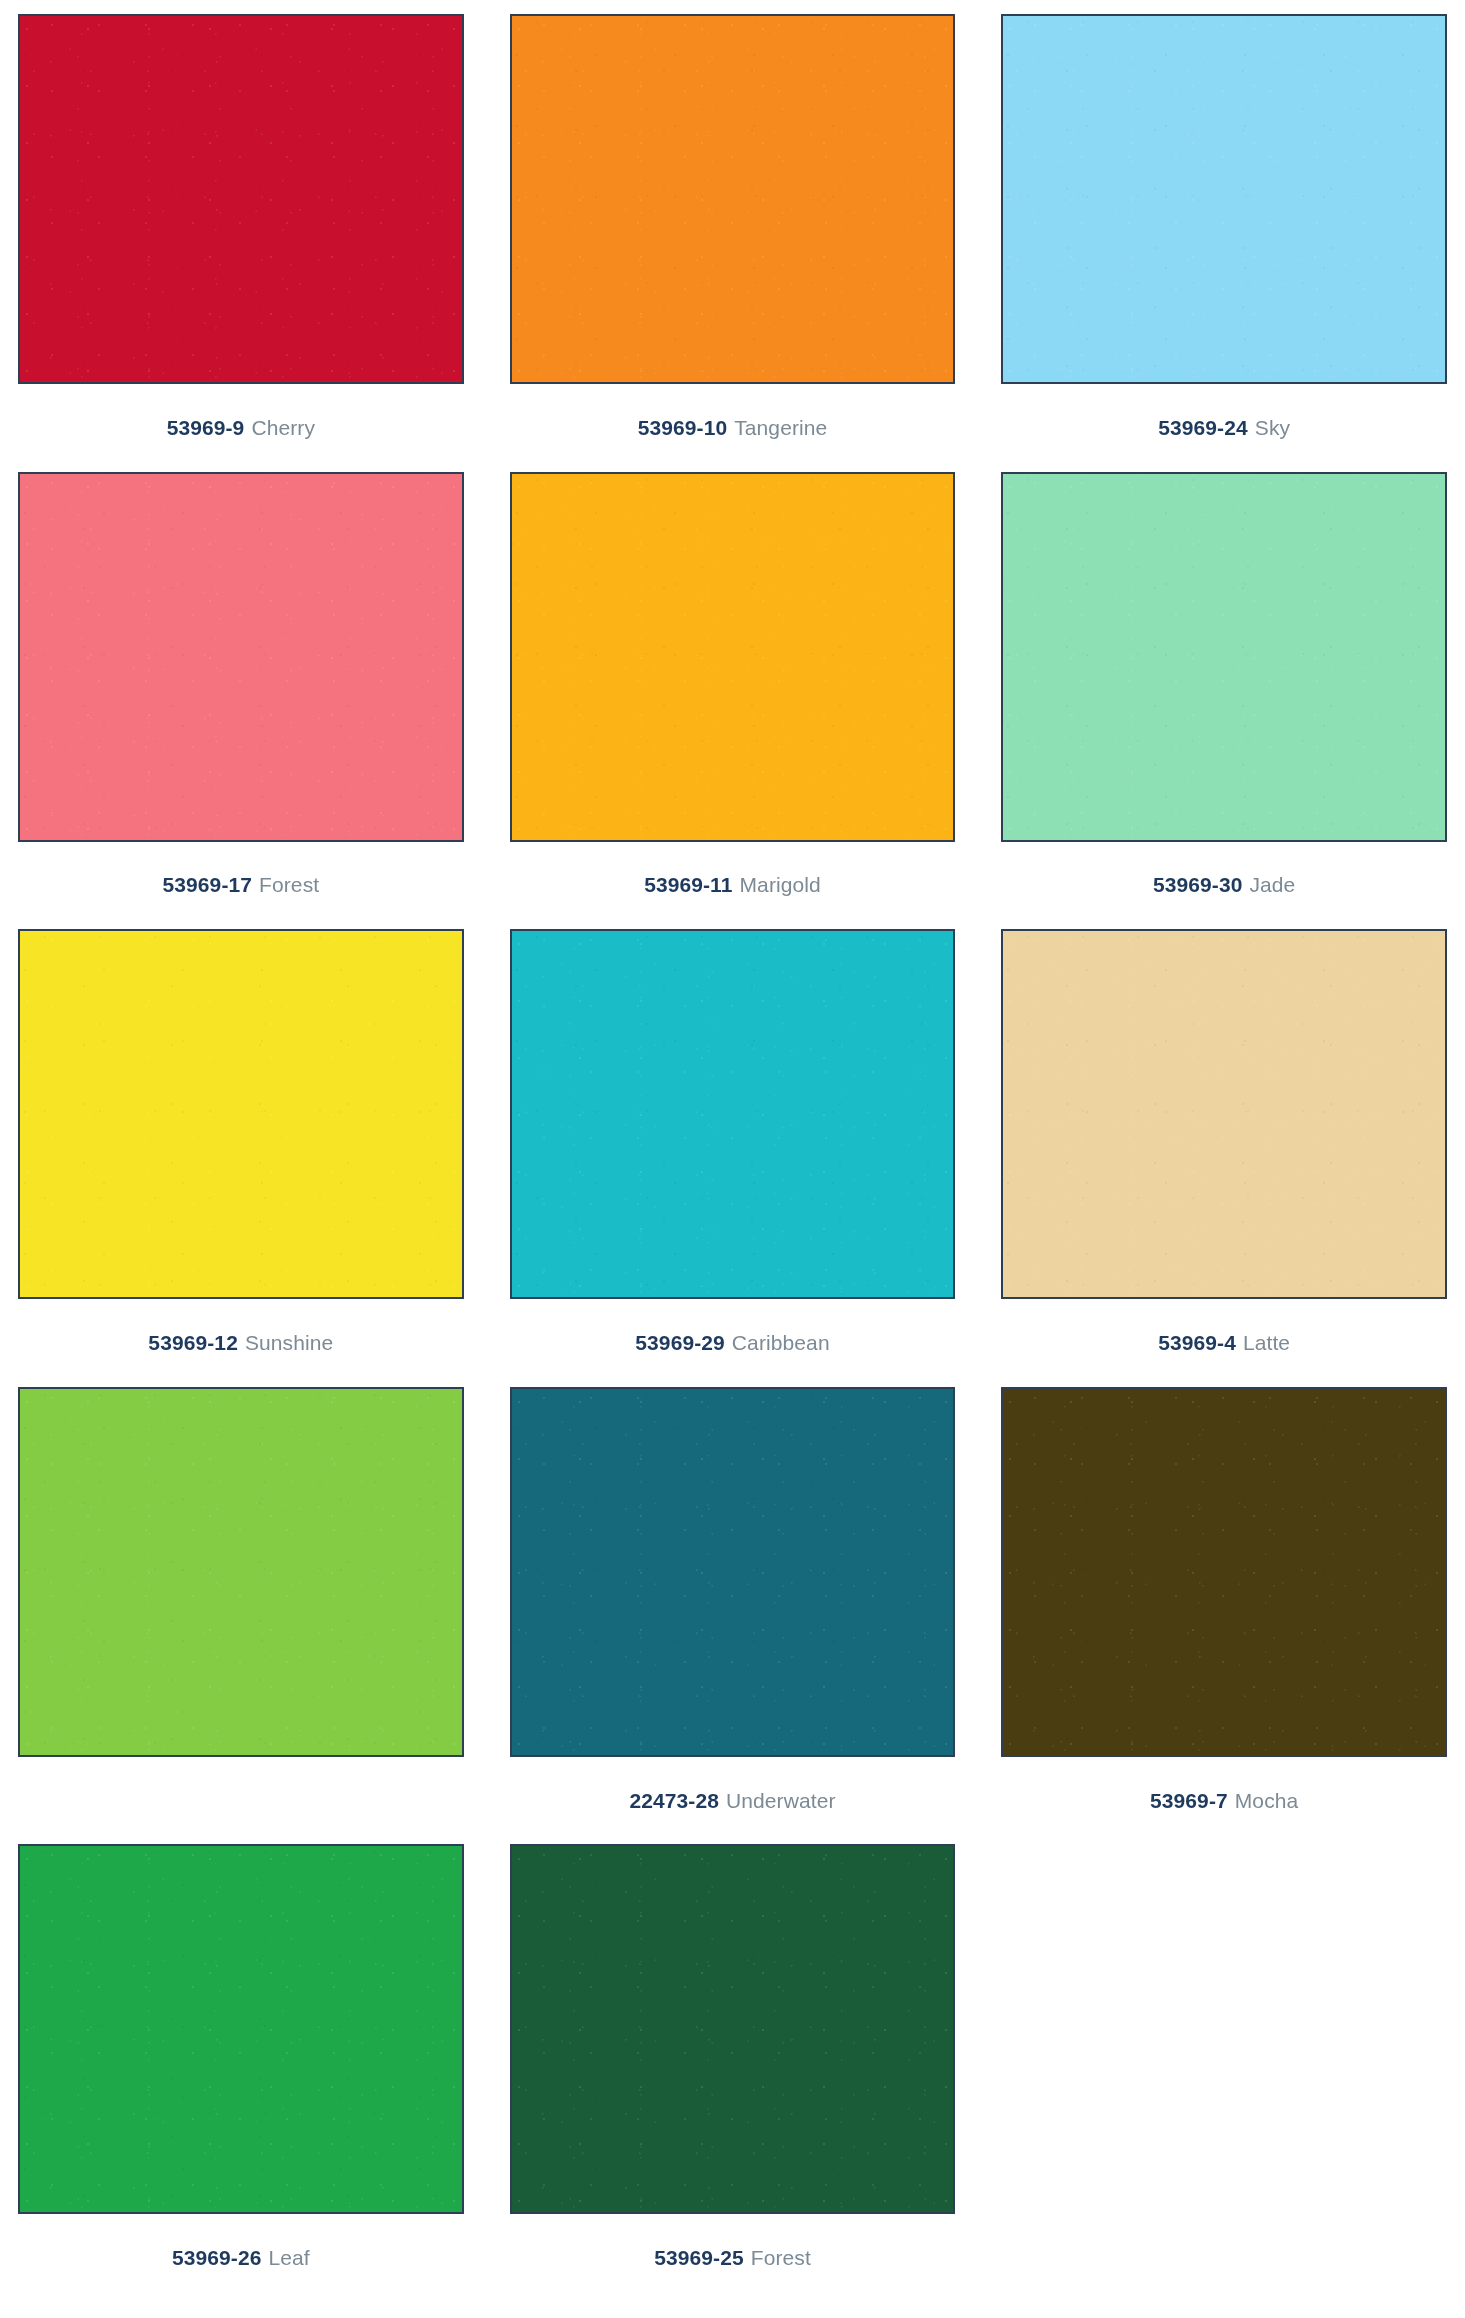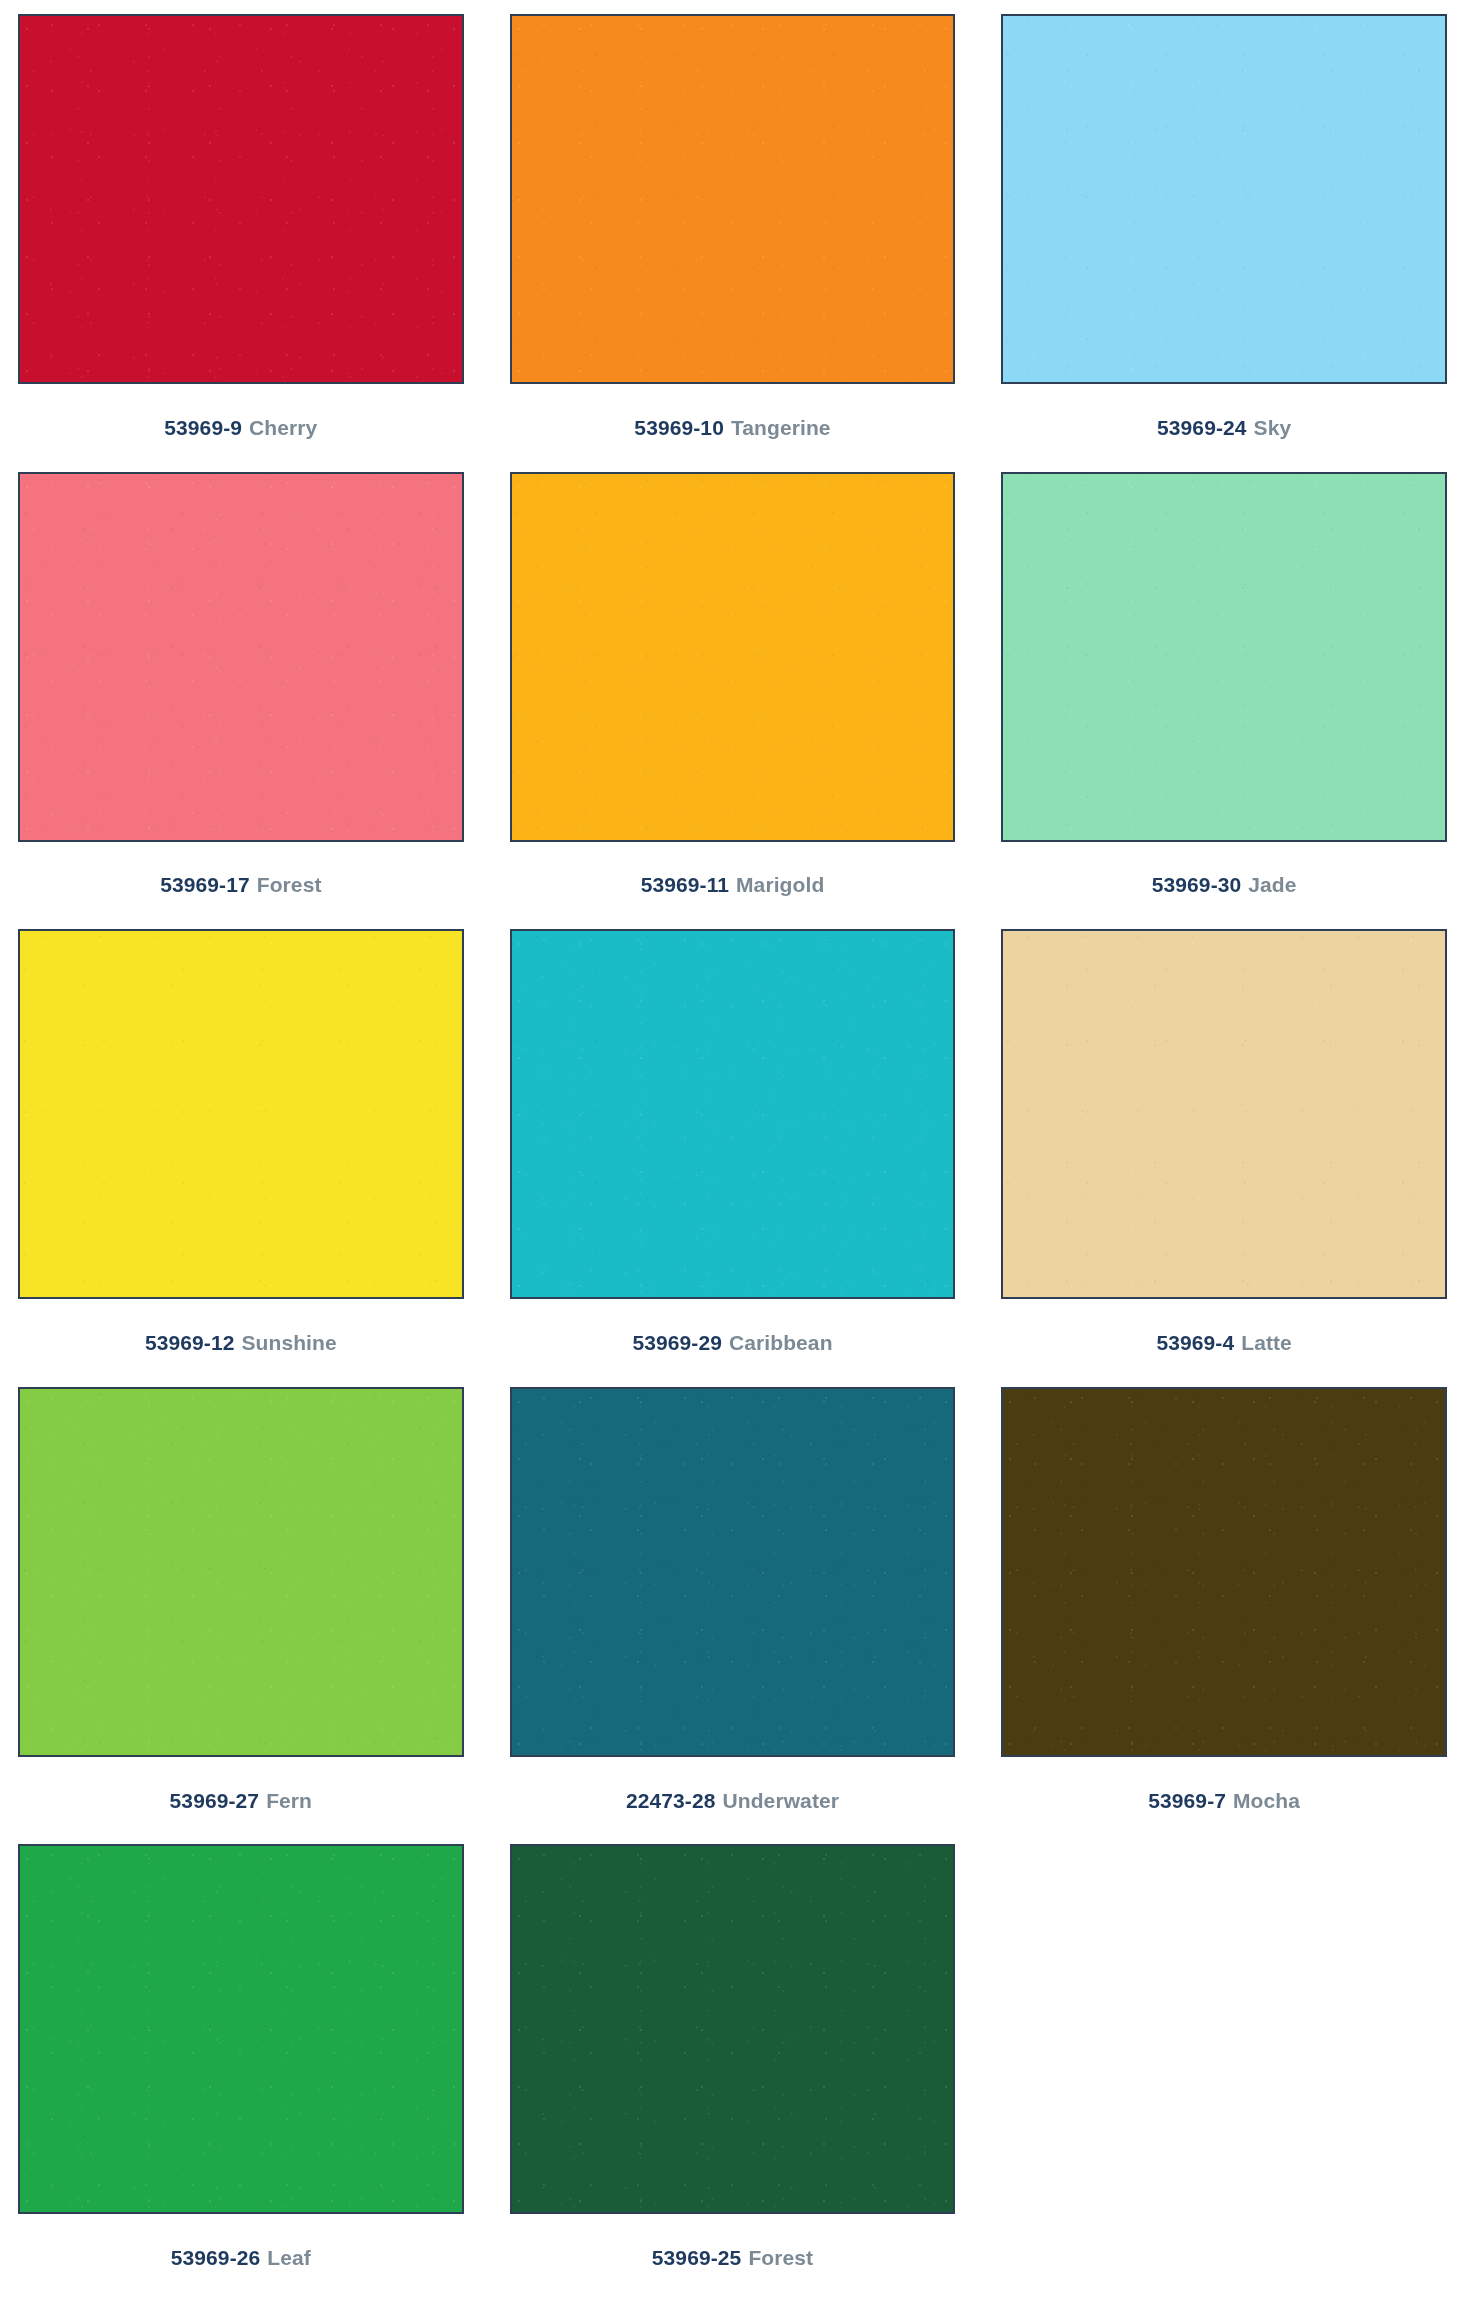--- a/index.html
+++ b/index.html
@@ -77,21 +77,21 @@
 
   .swatch-code {
     font-size: 21px;
     font-weight: bold;
     color: #1f3a5f;
     letter-spacing: 0.1px;
   }
 
   .swatch-name {
     font-size: 21px;
-    font-weight: bold;
+    font-weight: normal;
     color: #7c8a95;
     margin-left: 7px;
     letter-spacing: 0.1px;
   }
 </style>
 </head>
 <body>
 
 <div class="swatch-grid">
     <div class="swatch-cell">
@@ -152,24 +152,20 @@
     </div>
     <div class="swatch-cell">
       <div class="swatch-chip" style="background: rgb(236, 211, 160); border-color: rgb(46, 63, 85);"></div>
       <div class="swatch-caption">
         <span class="swatch-code">53969-4</span>
         <span class="swatch-name">Latte</span>
       </div>
     </div>
     <div class="swatch-cell">
       <div class="swatch-chip" style="background: rgb(132, 204, 68); border-color: rgb(46, 63, 85);"></div>
-      <div class="swatch-caption">
-        <span class="swatch-code">53969-27</span>
-        <span class="swatch-name">Fern</span>
-      </div>
     </div>
     <div class="swatch-cell">
       <div class="swatch-chip" style="background: rgb(21, 105, 122); border-color: rgb(46, 63, 85);"></div>
       <div class="swatch-caption">
         <span class="swatch-code">22473-28</span>
         <span class="swatch-name">Underwater</span>
       </div>
     </div>
     <div class="swatch-cell">
       <div class="swatch-chip" style="background: rgb(74, 61, 18); border-color: rgb(46, 63, 85);"></div>

